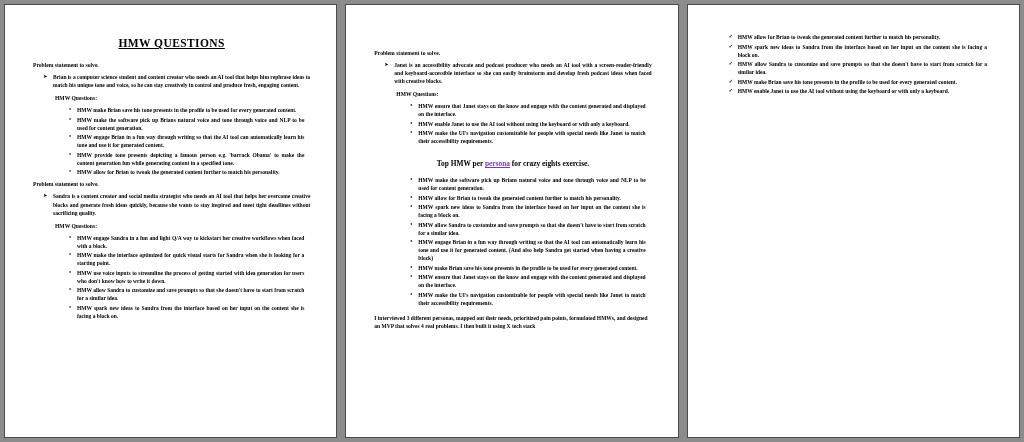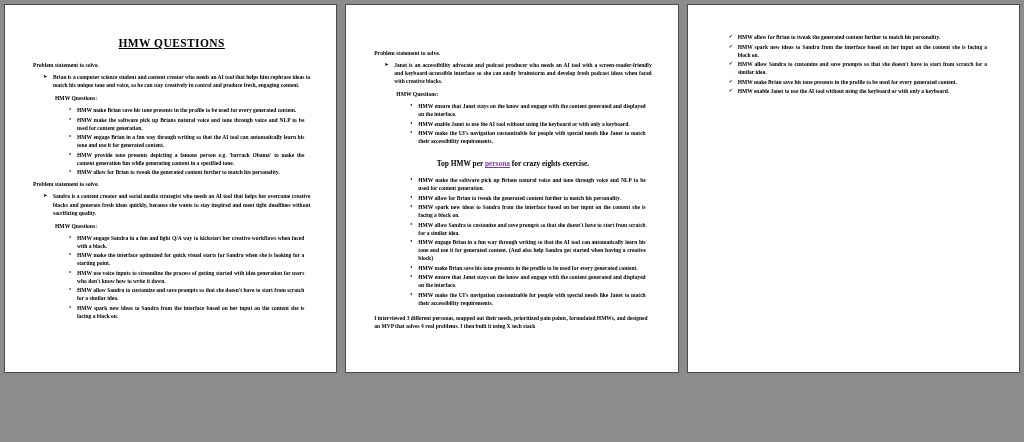--- a/index.html
+++ b/index.html
@@ -18,21 +18,21 @@
     gap: 8px;
     padding: 4px 4px;
     box-sizing: border-box;
     background: #8c8c8c;
   }
   .page {
     background: #ffffff;
     border: 1px solid #4a4a4a;
     box-sizing: border-box;
     flex: 1 1 0;
-    height: 369px;
+    height: 434px;
     overflow: hidden;
     position: relative;
   }
   .page-inner {
     padding: 18px 26px 10px 28px;
     box-sizing: border-box;
     height: 100%;
   }
   .doc-title {
     text-align: center;

